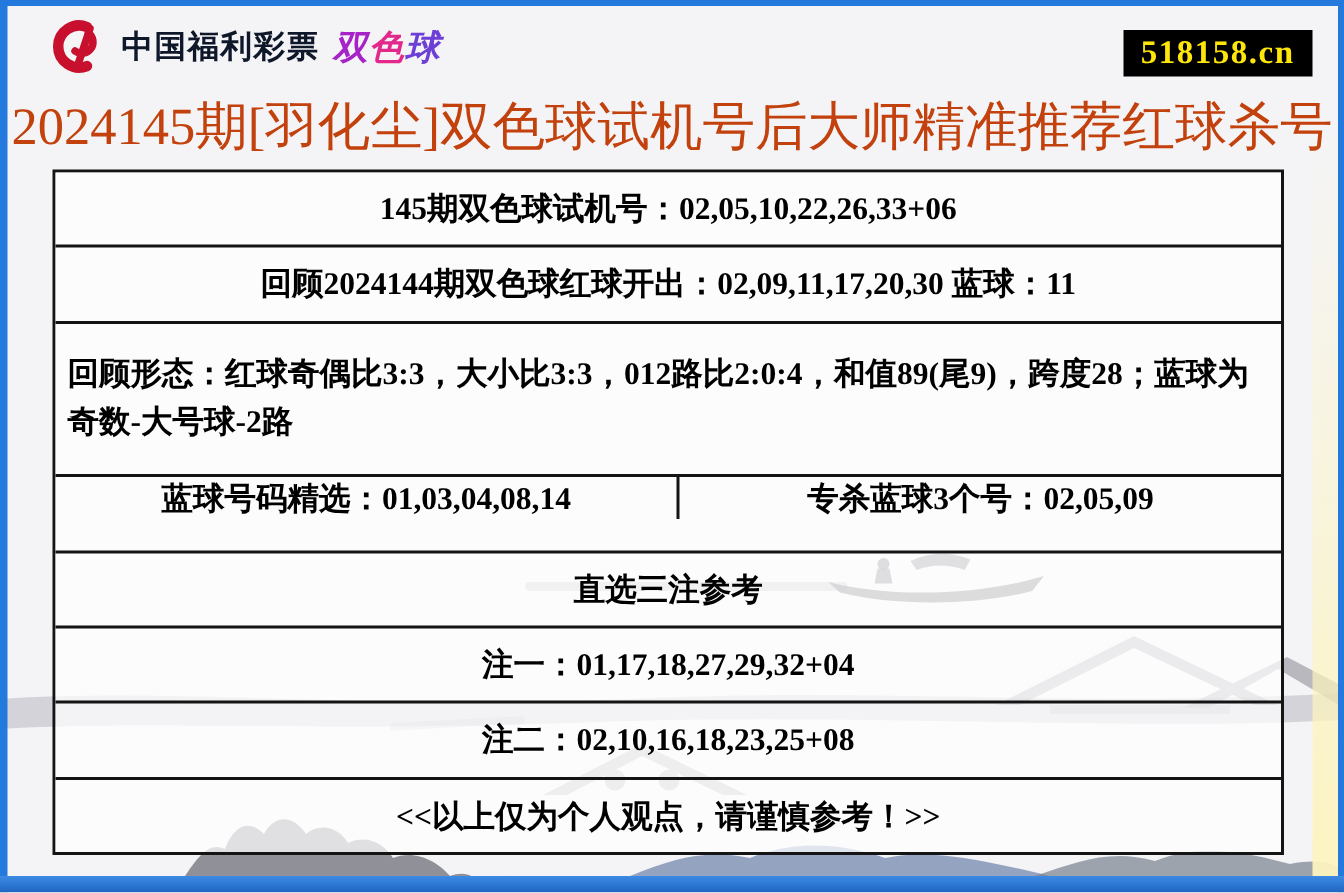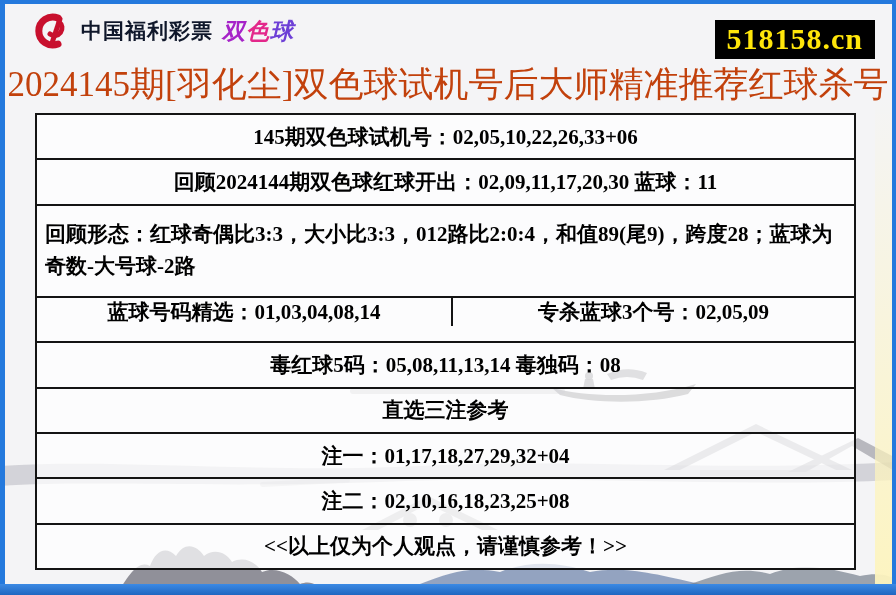--- a/index.html
+++ b/index.html
@@ -16,21 +16,21 @@
   .frame-bottom{position:absolute;left:0;right:0;bottom:0;height:11px;background:linear-gradient(#3c8ae4,#1f66c0);z-index:6;}
   .warm-strip{position:absolute;top:90px;bottom:11px;right:4px;width:17px;z-index:5;
     background:linear-gradient(to bottom, rgba(255,248,205,0), rgba(253,244,190,0.95));}
   
   .header{position:absolute;top:9px;left:28px;display:flex;align-items:center;gap:9px;z-index:4;}
   .brand-text{font-family:"Liberation Sans","DejaVu Sans",sans-serif;font-weight:700;
     font-size:21px;color:#0f172a;letter-spacing:1px;}
   .brand-product{font-family:"Liberation Sans","DejaVu Sans",sans-serif;font-weight:800;
     font-style:italic;font-size:23px;letter-spacing:1px;}
   .badge{position:absolute;top:20px;right:21px;background:#000;color:#ffe60a;
-    font-weight:700;font-size:30px;padding:2px 12px 3px;letter-spacing:1px;z-index:4;}
+    font-weight:700;font-size:22px;padding:2px 12px 3px;letter-spacing:1px;z-index:4;}
   
   .title{position:absolute;top:61px;left:0;width:100%;text-align:center;white-space:nowrap;
     font-size:35px;font-weight:400;color:#c2410c;z-index:4;}
   
   .tbl{position:absolute;left:35px;top:113px;width:821px;height:457px;
     border:2px solid #141414;display:flex;flex-direction:column;z-index:3;box-sizing:border-box;}
   .row{flex:1;display:flex;align-items:center;justify-content:center;
     background:rgba(255,255,255,0.72);border-top:2px solid #141414;
     font-size:21px;font-weight:700;color:#000;text-align:center;box-sizing:border-box;}
   .row:first-child{border-top:none;}
@@ -105,23 +105,20 @@
     </div>
     <div class="row split">
       <div class="cell l">
         <span>蓝球号码精选：01,03,04,08,14</span>
       </div>
       <div class="cell r">
         <span>专杀蓝球3个号：02,05,09</span>
       </div>
     </div>
     <div class="row">
-      <span>毒红球5码：05,08,11,13,14 毒独码：08</span>
-    </div>
-    <div class="row">
       <span>直选三注参考</span>
     </div>
     <div class="row">
       <span>注一：01,17,18,27,29,32+04</span>
     </div>
     <div class="row">
       <span>注二：02,10,16,18,23,25+08</span>
     </div>
     <div class="row">
       <span>&lt;&lt;以上仅为个人观点，请谨慎参考！&gt;&gt;</span>

